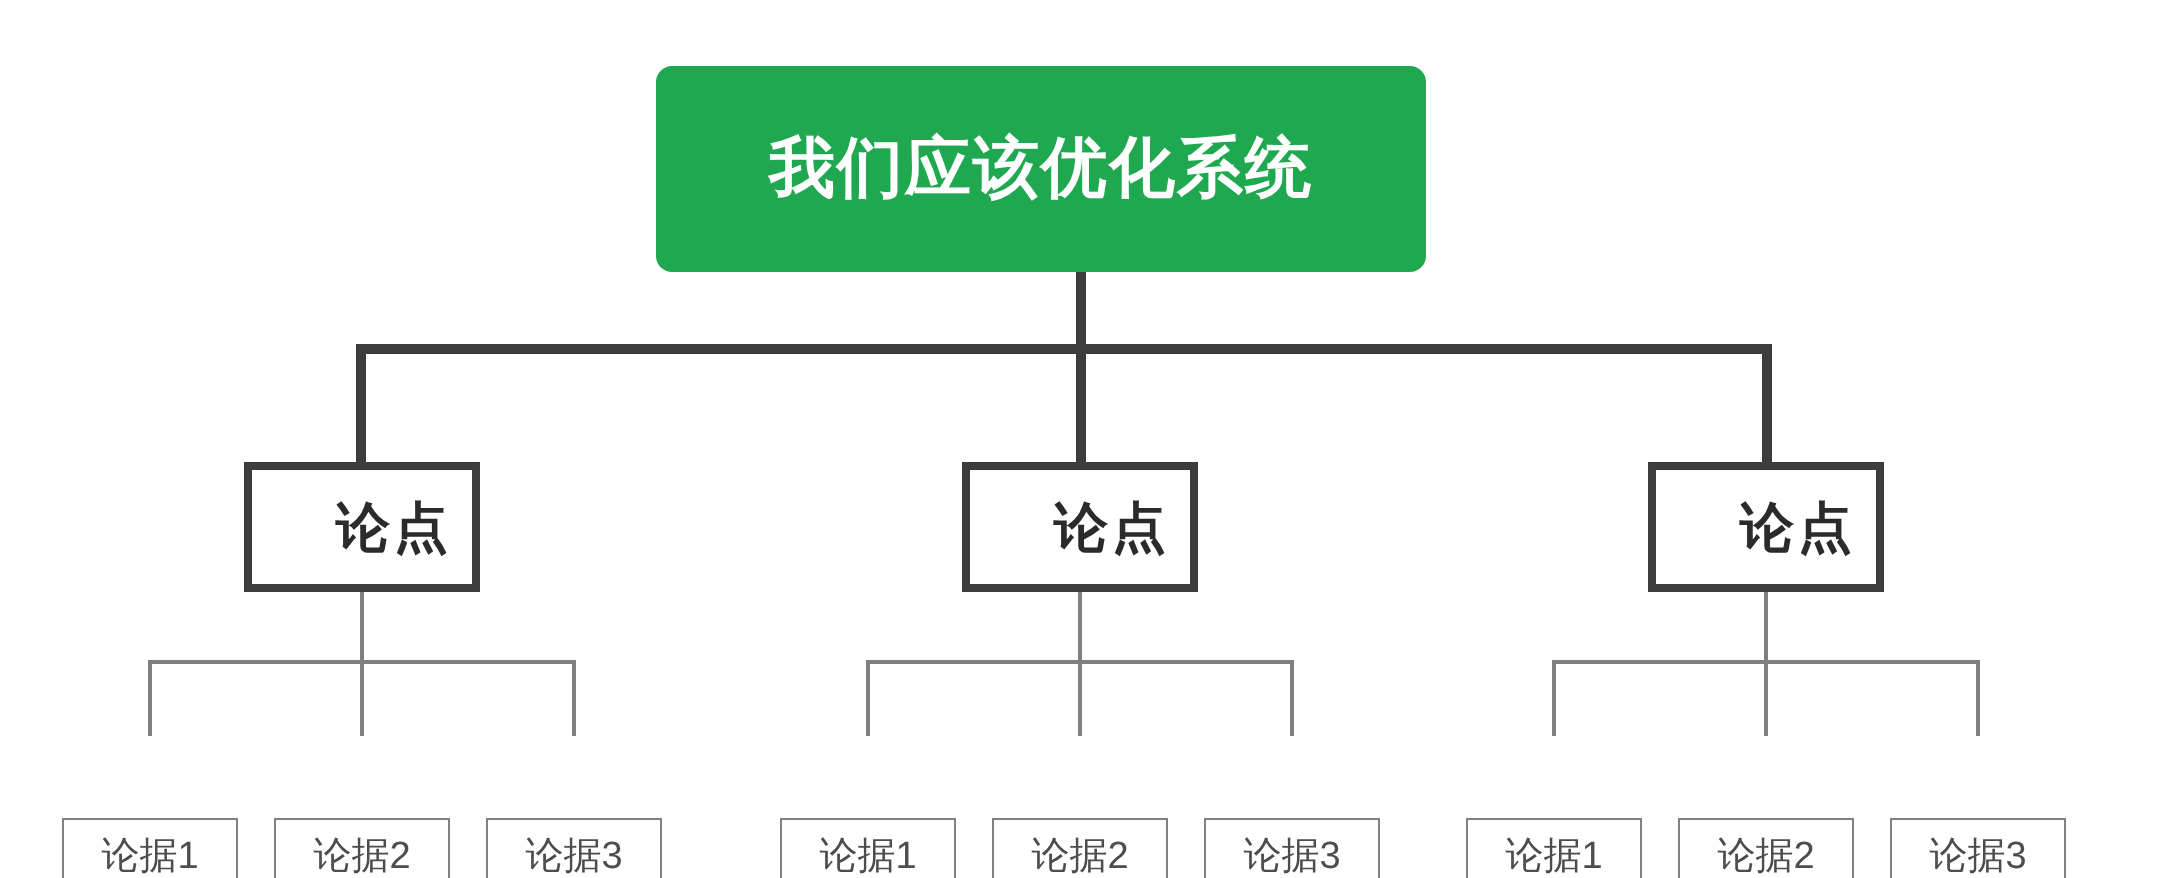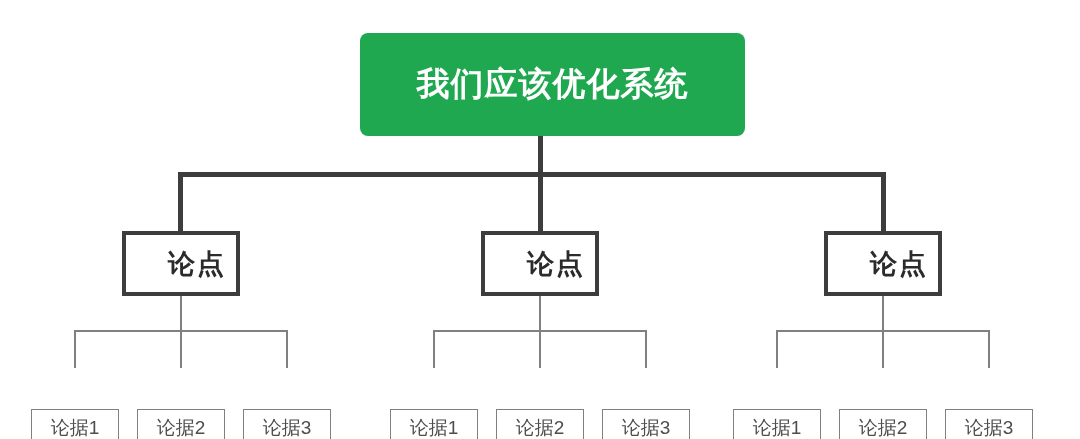--- a/index.html
+++ b/index.html
@@ -16,21 +16,21 @@
     overflow: hidden;
   }
   
   .conn { position: absolute; }
   .conn.thick { background: #3d3d3d; }
   .conn.thin  { background: #808080; }
 
   
   .node-root {
     position: absolute;
-    left: 360px; top: 33px;
+    left: 328px; top: 33px;
     width: 385px; height: 103px;
     box-sizing: border-box;
     background: #1fa84f;
     border-radius: 8px;
     display: flex; align-items: center; justify-content: center;
     color: #ffffff;
     font-size: 33px;
     font-weight: bold;
     letter-spacing: 1px;
   }

